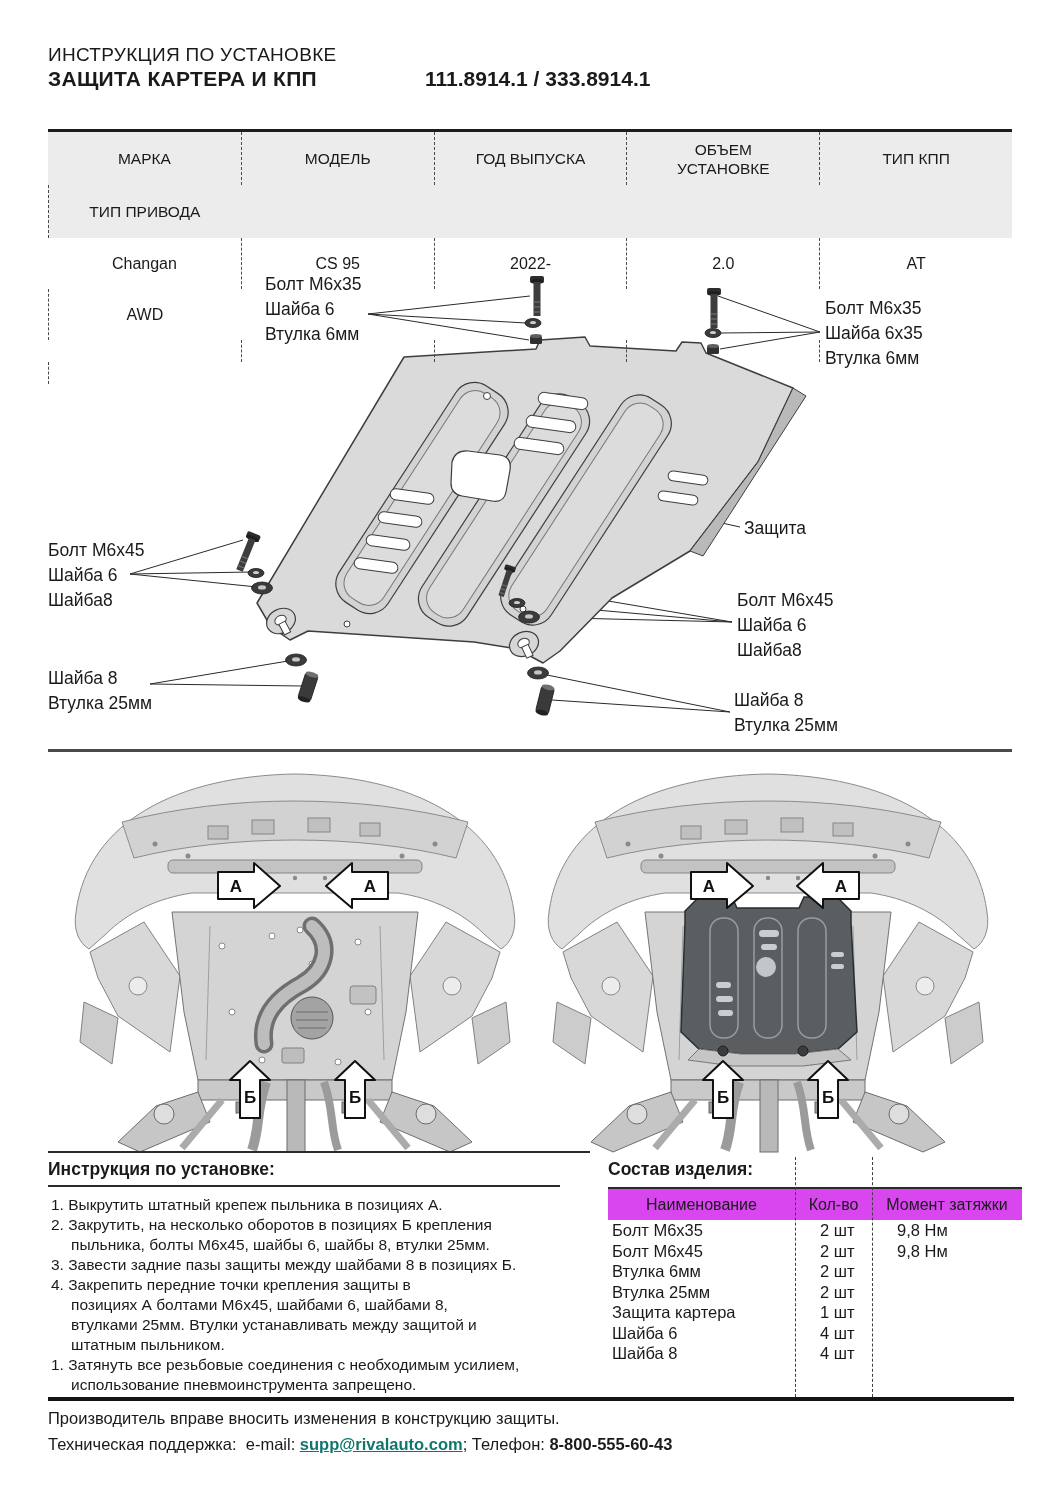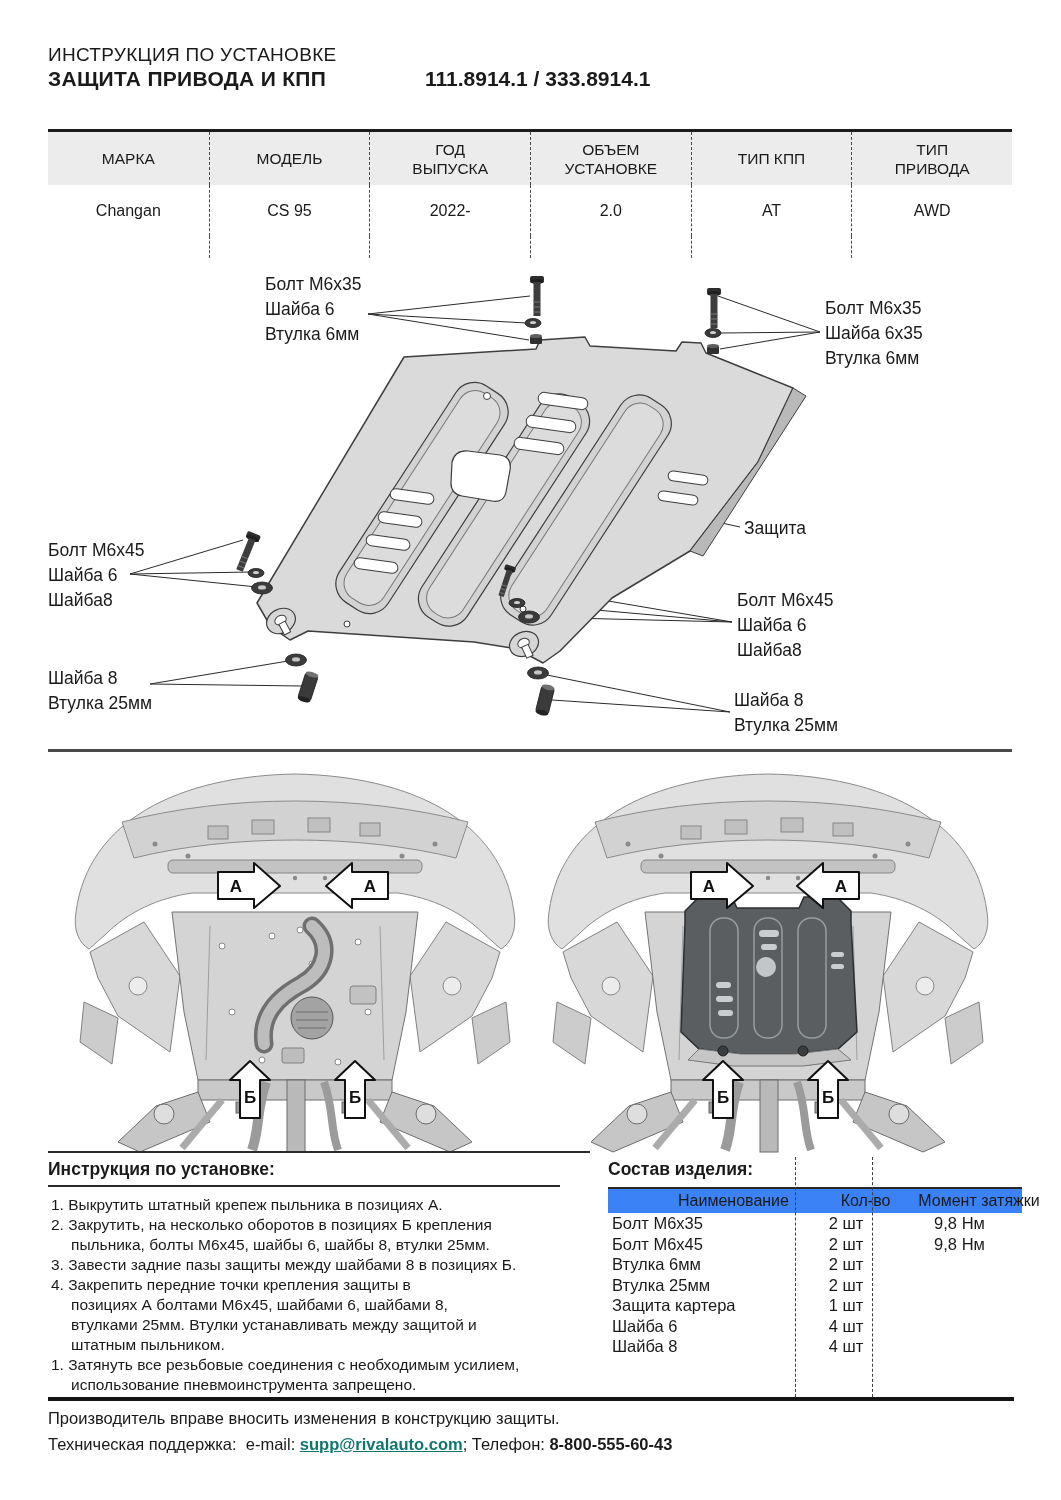--- a/index.html
+++ b/index.html
@@ -10,21 +10,21 @@
   }
   .abs { position:absolute; }
 
   
   .h1 { left:48px; top:44px; font-size:19px; letter-spacing:.3px; }
   .h2 { left:48px; top:67px; font-size:21px; font-weight:bold; letter-spacing:.3px; }
   .pn { left:425px; top:67px; font-size:21px; font-weight:bold; }
 
   
   .spec { left:48px; top:129px; width:964px; border-top:3px solid #1c1c1c; }
-  .spec-row { display:grid; grid-template-columns:repeat(6,1fr); }
+  .spec-row { display:grid; grid-template-columns:repeat(5,1fr); }
   .spec-head { background:#ececec; }
   .spec-cell {
     display:flex; align-items:center; justify-content:center; text-align:center;
     border-left:1px dashed #4a4a4a; padding:0 30px; box-sizing:border-box;
   }
   .spec-cell:first-child { border-left:none; }
   .spec-head .spec-cell { height:53px; font-size:15.5px; line-height:19px; }
   .spec-vals .spec-cell { height:51px; font-size:16px; }
   .spec-tail .spec-cell { height:22px; }
 
@@ -39,27 +39,27 @@
   
   .instr-title { left:48px; top:1159px; font-size:17.5px; font-weight:bold; }
   .instr-rule  { left:48px; top:1185px; width:512px; border-top:2px solid #2a2a2a; }
   .instr-list  { left:48px; top:1192px; width:524px; margin:3px; padding:0; list-style:none;
                  font-size:15.5px; line-height:20px; }
   .instr-list li { white-space:pre-wrap; padding-left:20px; text-indent:-20px; }
 
   
   .parts-title { left:608px; top:1159px; font-size:17.5px; font-weight:bold; }
   .parts-table { left:608px; top:1187px; width:414px; border-top:2px solid #2a2a2a; }
-  .parts-head  { display:grid; grid-template-columns:187px 77px 150px; background:#3b82f6;
-                 height:24px; align-items:center; font-size:16px;padding-left:32px; }
+  .parts-head  { display:grid; grid-template-columns:187px 77px 150px; background:#d946ef;
+                 height:31px; align-items:center; font-size:16px; }
   .parts-head .c { text-align:center; }
   .parts-row   { display:grid; grid-template-columns:187px 77px 150px; height:20.5px;
                  align-items:center; font-size:16.5px; line-height:20px; }
   .parts-row .name { padding-left:4px; }
-  .parts-row .qty, .parts-row .torque { text-align:center;margin-left:25px; }
+  .parts-row .qty, .parts-row .torque { text-align:left;margin-left:25px; }
   .dash-v { width:0; border-left:1px dashed #3f3f3f; }
 
   
   .f1 { left:48px; top:1409px; font-size:16.5px; }
   .f2 { left:48px; top:1435px; font-size:16.5px; white-space:pre-wrap; }
   .email { color:#0f766e; font-weight:bold; text-decoration:underline; }
   .bold { font-weight:bold; }
 
   svg.art { left:0; top:0; pointer-events:none; }
   svg text { font-family:"Liberation Sans", sans-serif; }
@@ -266,21 +266,21 @@
       <text x="709" y="892">А</text>
       <text x="841" y="892">А</text>
       <text x="250" y="1103">Б</text>
       <text x="355" y="1103">Б</text>
       <text x="723" y="1103">Б</text>
       <text x="828" y="1103">Б</text>
     </g>
   </svg>
 
   <div class="abs h1">ИНСТРУКЦИЯ ПО УСТАНОВКЕ</div>
-  <div class="abs h2">ЗАЩИТА ПРИВОДА И КПП</div>
+  <div class="abs h2">ЗАЩИТА КАРТЕРА И КПП</div>
   <div class="abs pn">111.8914.1 / 333.8914.1</div>
 
   <div class="abs spec">
     <div class="spec-row spec-head">
       <div class="spec-cell">МАРКА</div>
       <div class="spec-cell">МОДЕЛЬ</div>
       <div class="spec-cell">ГОД ВЫПУСКА</div>
       <div class="spec-cell">ОБЪЕМ УСТАНОВКЕ</div>
       <div class="spec-cell">ТИП КПП</div>
       <div class="spec-cell">ТИП ПРИВОДА</div>

